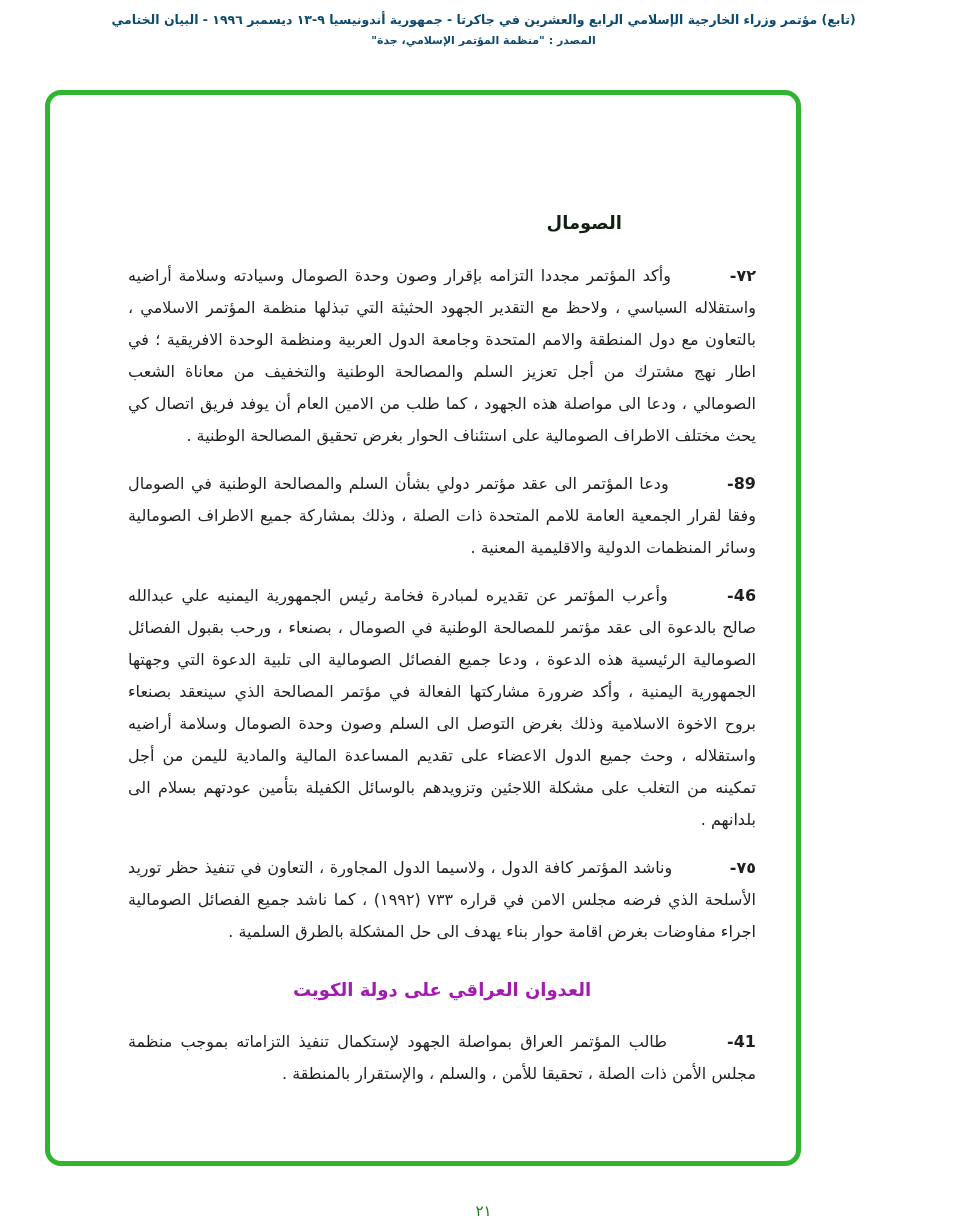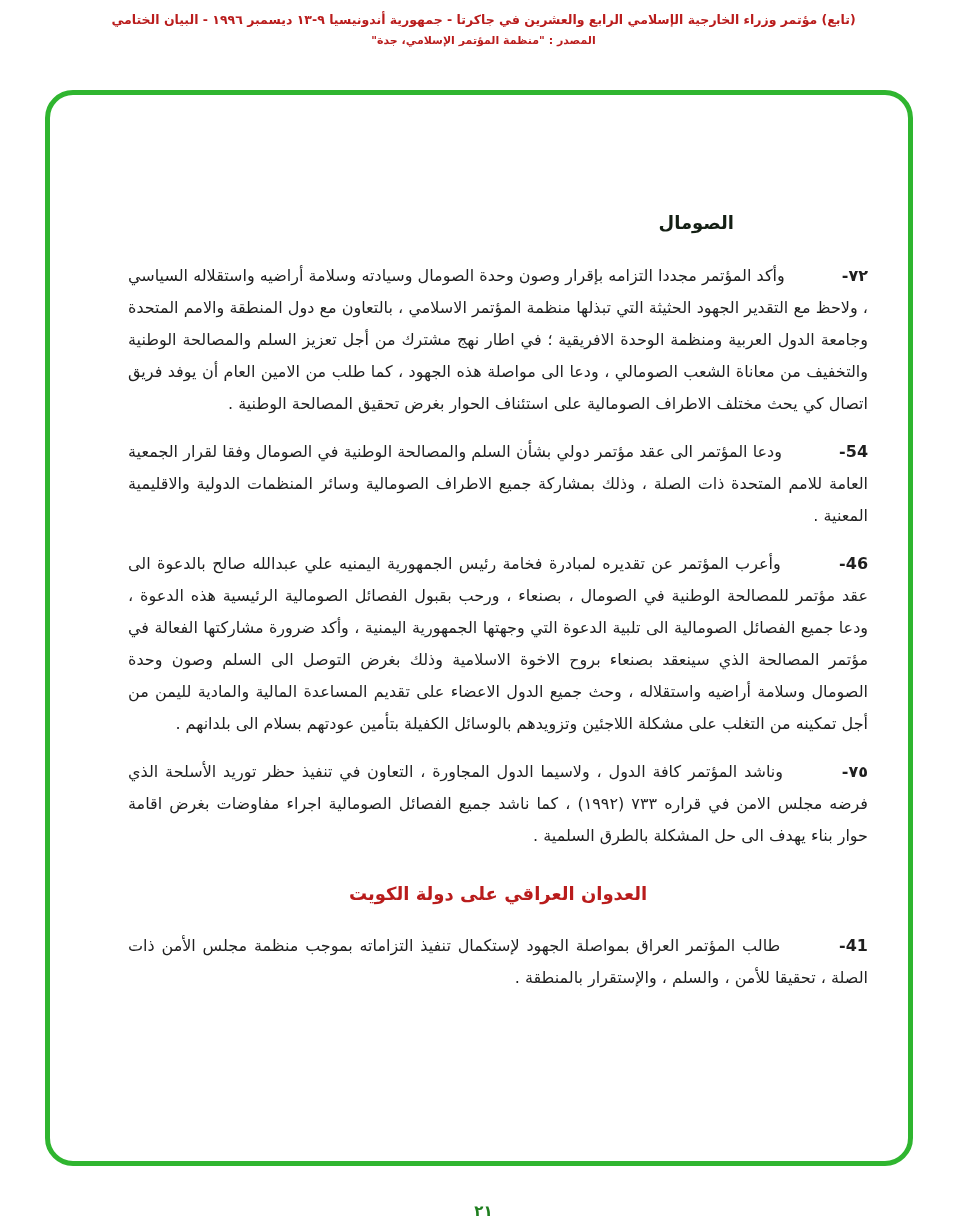--- a/index.html
+++ b/index.html
@@ -17,42 +17,42 @@
     overflow: hidden;
   }
   
   .doc-header {
     position: absolute;
     top: 12px;
     left: 0;
     right: 0;
     text-align: center;
     direction: rtl;
-    color: #b91c1c;
+    color: #0c4a6e;
   }
   .doc-header .line1 {
     font-size: 12.5px;
     font-weight: bold;
     letter-spacing: 0.2px;
   }
   .doc-header .line2 {
     margin-top: 7px;
     font-size: 11px;
     font-weight: bold;
   }
   
   .frame {
     position: absolute;
     top: 90px;
     left: 45px;
-    width: 868px;
+    width: 756px;
     height: 1076px;
     box-sizing: border-box;
     border: 5px solid #2fb52f;
-    border-radius: 28px;
+    border-radius: 16px;
     background: #ffffff;
   }
   
   .content {
     box-sizing: border-box;
     width: 100%;
     height: 100%;
     padding: 116px 40px 0 78px;
     direction: rtl;
     text-align: justify;
@@ -65,42 +65,42 @@
     font-size: 18px;
     font-weight: bold;
     color: #141f14;
     text-align: right;
     line-height: 1.3;
   }
   .content h2 {
     margin: 30px 0 24px 0;
     font-size: 18px;
     font-weight: bold;
-    color: #b91c1c;
+    color: #a21caf;
     text-align: center;
     line-height: 1.3;
   }
   .para {
     margin: 0 0 16px 0;
   }
   .para .num {
     font-weight: bold;
     margin-left: 52px;
     white-space: nowrap;
   }
   
   .page-number {
     position: absolute;
     bottom: 12px;
     left: 0;
     right: 0;
     text-align: center;
     color: #1e7e1e;
     font-size: 15px;
-    font-weight: bold;
+    font-weight: normal;
   }
 </style>
 </head>
 <body>
 
 <div class="page">
 
   <div class="doc-header">
     <div class="line1">(تابع) مؤتمر وزراء الخارجية الإسلامي الرابع والعشرين في جاكرتا - جمهورية أندونيسيا ٩-١٣ ديسمبر ١٩٩٦ - البيان الختامي</div>
     <div class="line2">المصدر : "منظمة المؤتمر الإسلامي، جدة"</div>
@@ -110,21 +110,21 @@
     <div class="content">
 
       <h1>الصومال</h1>
 
       <p class="para">
         <span class="num">٧٢-</span>
         <span>وأكد المؤتمر مجددا التزامه بإقرار وصون وحدة الصومال وسيادته وسلامة أراضيه واستقلاله السياسي ، ولاحظ مع التقدير الجهود الحثيثة التي تبذلها منظمة المؤتمر الاسلامي ، بالتعاون مع دول المنطقة والامم المتحدة وجامعة الدول العربية ومنظمة الوحدة الافريقية ؛ في اطار نهج مشترك من أجل تعزيز السلم والمصالحة الوطنية والتخفيف من معاناة الشعب الصومالي ، ودعا الى مواصلة هذه الجهود ، كما طلب من الامين العام أن يوفد فريق اتصال كي يحث مختلف الاطراف الصومالية على استئناف الحوار بغرض تحقيق المصالحة الوطنية .</span>
       </p>
 
       <p class="para">
-        <span class="num">54-</span>
+        <span class="num">89-</span>
         <span>ودعا المؤتمر الى عقد مؤتمر دولي بشأن السلم والمصالحة الوطنية في الصومال وفقا لقرار الجمعية العامة للامم المتحدة ذات الصلة ، وذلك بمشاركة جميع الاطراف الصومالية وسائر المنظمات الدولية والاقليمية المعنية .</span>
       </p>
 
       <p class="para">
         <span class="num">46-</span>
         <span>وأعرب المؤتمر عن تقديره لمبادرة فخامة رئيس الجمهورية اليمنيه علي عبدالله صالح بالدعوة الى عقد مؤتمر للمصالحة الوطنية في الصومال ، بصنعاء ، ورحب بقبول الفصائل الصومالية الرئيسية هذه الدعوة ، ودعا جميع الفصائل الصومالية الى تلبية الدعوة التي وجهتها الجمهورية اليمنية ، وأكد ضرورة مشاركتها الفعالة في مؤتمر المصالحة الذي سينعقد بصنعاء بروح الاخوة الاسلامية وذلك بغرض التوصل الى السلم وصون وحدة الصومال وسلامة أراضيه واستقلاله ، وحث جميع الدول الاعضاء على تقديم المساعدة المالية والمادية لليمن من أجل تمكينه من التغلب على مشكلة اللاجئين وتزويدهم بالوسائل الكفيلة بتأمين عودتهم بسلام الى بلدانهم .</span>
       </p>
 
       <p class="para">
         <span class="num">٧٥-</span>

